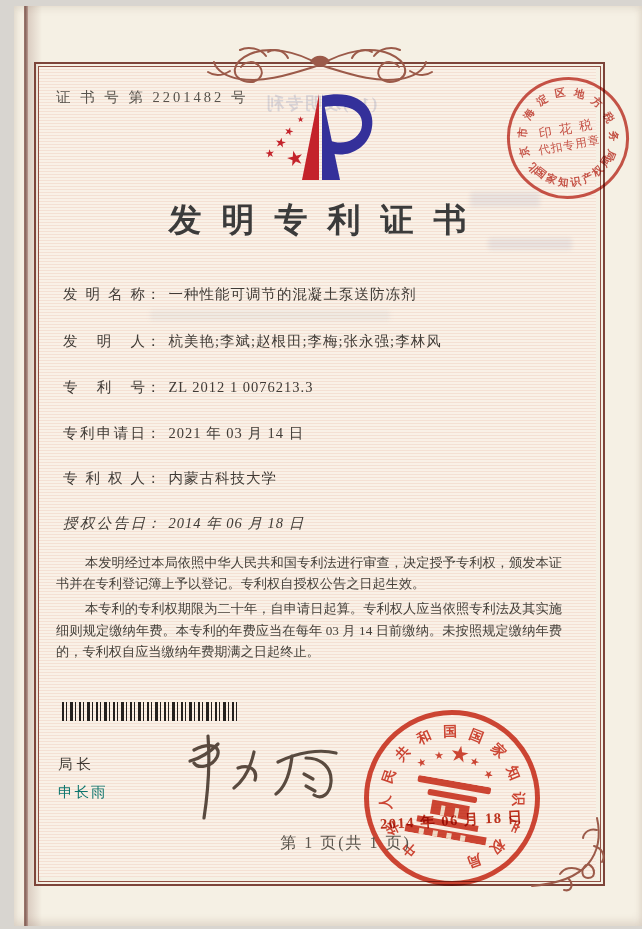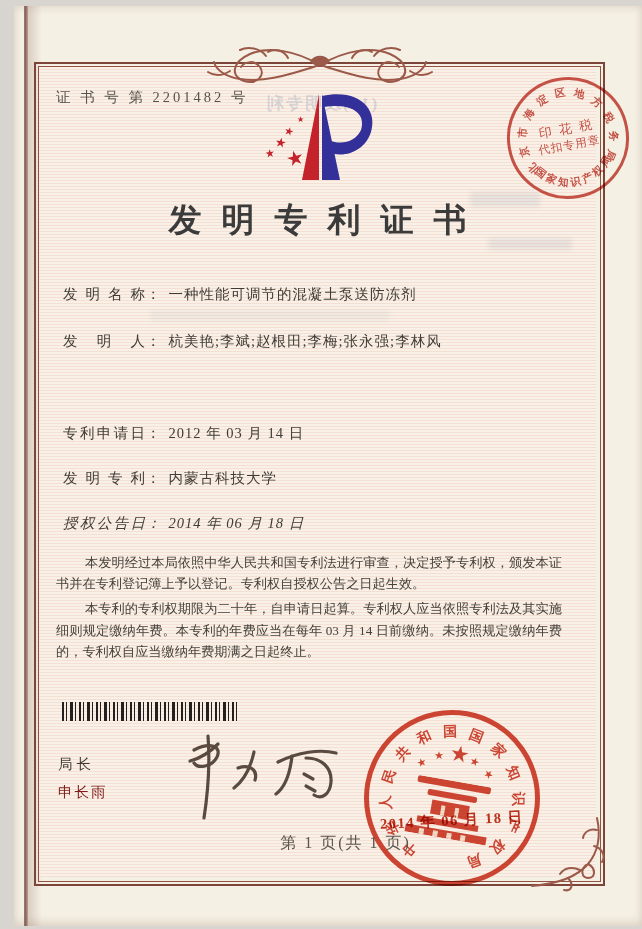--- a/index.html
+++ b/index.html
@@ -37,21 +37,21 @@
   
   #body-text{position:absolute;left:52px;top:548px;width:514px;font-size:13.2px;line-height:21.2px;
      color:#45413b;text-align:justify;}
   #body-text p{margin:4px;text-indent:2.2em;}
   
   #barcode{position:absolute;left:62px;top:702px;width:176px;height:19px;background:
     repeating-linear-gradient(90deg,#23201e 0 2px,transparent 2px 4px,#23201e 4px 5px,
     transparent 5px 8px,#23201e 8px 11px,transparent 11px 13px,#23201e 13px 14px,transparent 14px 17px);}
   
   #sig-title{position:absolute;left:58px;top:755px;font-size:14.5px;letter-spacing:4px;color:#3f3a34;}
-  #sig-name{position:absolute;left:58px;top:783px;font-size:14.5px;letter-spacing:2px;color:#7f1d1d;}
+  #sig-name{position:absolute;left:58px;top:783px;font-size:14.5px;letter-spacing:2px;color:#0f766e;}
   #sig-svg{position:absolute;left:132px;top:728px;mix-blend-mode:multiply;opacity:.92;}
   
   #tax-stamp{position:absolute;left:507px;top:77px;width:116px;height:116px;border:3px solid #c23a2f;
      border-radius:50%;color:#c23a2f;transform:rotate(-10deg);opacity:.85;mix-blend-mode:multiply;}
   .stamp-center{position:absolute;left:0;width:100%;text-align:center;line-height:1;}
   
   #office-seal{position:absolute;left:364px;top:710px;width:166px;height:166px;border:5px solid #ce3a28;
      border-radius:50%;color:#ce3a28;transform:rotate(10deg);opacity:.92;mix-blend-mode:multiply;}
   .emblem-star{position:absolute;color:#ce3a28;line-height:1;}
   #seal-date{position:absolute;left:380px;top:810px;width:185px;font-size:14.5px;font-weight:bold;
@@ -146,25 +146,28 @@
   </div>
 
   <div id="title">发明专利证书</div>
 
   <div class="row" style="top:285px;">
     <span class="flabel">发明名称</span><span class="fcolon">：</span><span class="fvalue">一种性能可调节的混凝土泵送防冻剂</span>
   </div>
   <div class="row" style="top:332px;">
     <span class="flabel">发明人</span><span class="fcolon">：</span><span class="fvalue">杭美艳;李斌;赵根田;李梅;张永强;李林风</span>
   </div>
+  <div class="row" style="top:378px;">
+    <span class="flabel">专利号</span><span class="fcolon">：</span><span class="fvalue">ZL 2012 1 0076213.3</span>
+  </div>
   <div class="row" style="top:424px;">
-    <span class="flabel">专利申请日</span><span class="fcolon">：</span><span class="fvalue">2012 年 03 月 14 日</span>
+    <span class="flabel">专利申请日</span><span class="fcolon">：</span><span class="fvalue">2021 年 03 月 14 日</span>
   </div>
   <div class="row" style="top:469px;">
-    <span class="flabel">发明专利</span><span class="fcolon">：</span><span class="fvalue">内蒙古科技大学</span>
+    <span class="flabel">专利权人</span><span class="fcolon">：</span><span class="fvalue">内蒙古科技大学</span>
   </div>
   <div class="row" style="top:514px;font-style:italic;">
     <span class="flabel">授权公告日</span><span class="fcolon">：</span><span class="fvalue">2014 年 06 月 18 日</span>
   </div>
 
   <div id="body-text">
     <p>本发明经过本局依照中华人民共和国专利法进行审查，决定授予专利权，颁发本证书并在专利登记簿上予以登记。专利权自授权公告之日起生效。</p>
     <p>本专利的专利权期限为二十年，自申请日起算。专利权人应当依照专利法及其实施细则规定缴纳年费。本专利的年费应当在每年 03 月 14 日前缴纳。未按照规定缴纳年费的，专利权自应当缴纳年费期满之日起终止。</p>
   </div>
 

